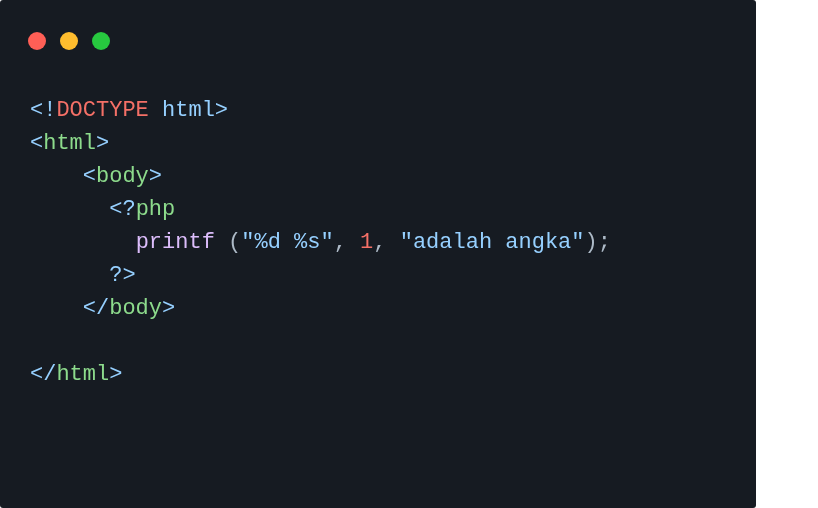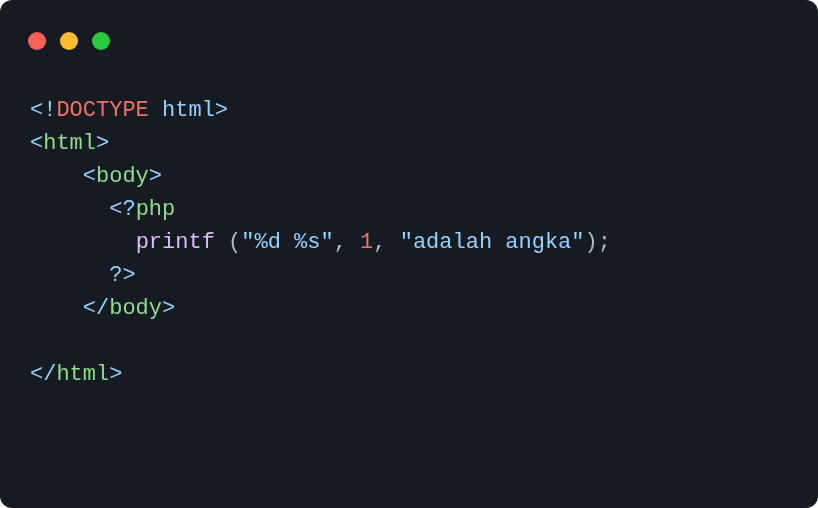--- a/index.html
+++ b/index.html
@@ -4,24 +4,24 @@
 <style>
   * { margin: 0; padding: 0; box-sizing: border-box; }
   body {
     background: #fff;
     width: 818px;
     height: 508px;
     overflow: hidden;
     font-family: "SF Mono", "Menlo", "Consolas", "Courier New", monospace;
   }
   .window {
-    width: 818px;
+    width: 756px;
     height: 508px;
     background: #161b22;
-    border-radius: 12px;
+    border-radius: 3px;
     padding: 0;
     position: relative;
   }
   .titlebar {
     display: flex;
     align-items: center;
     gap: 14px;
     padding: 24px 28px 0 28px;
     height: 58px;
   }

